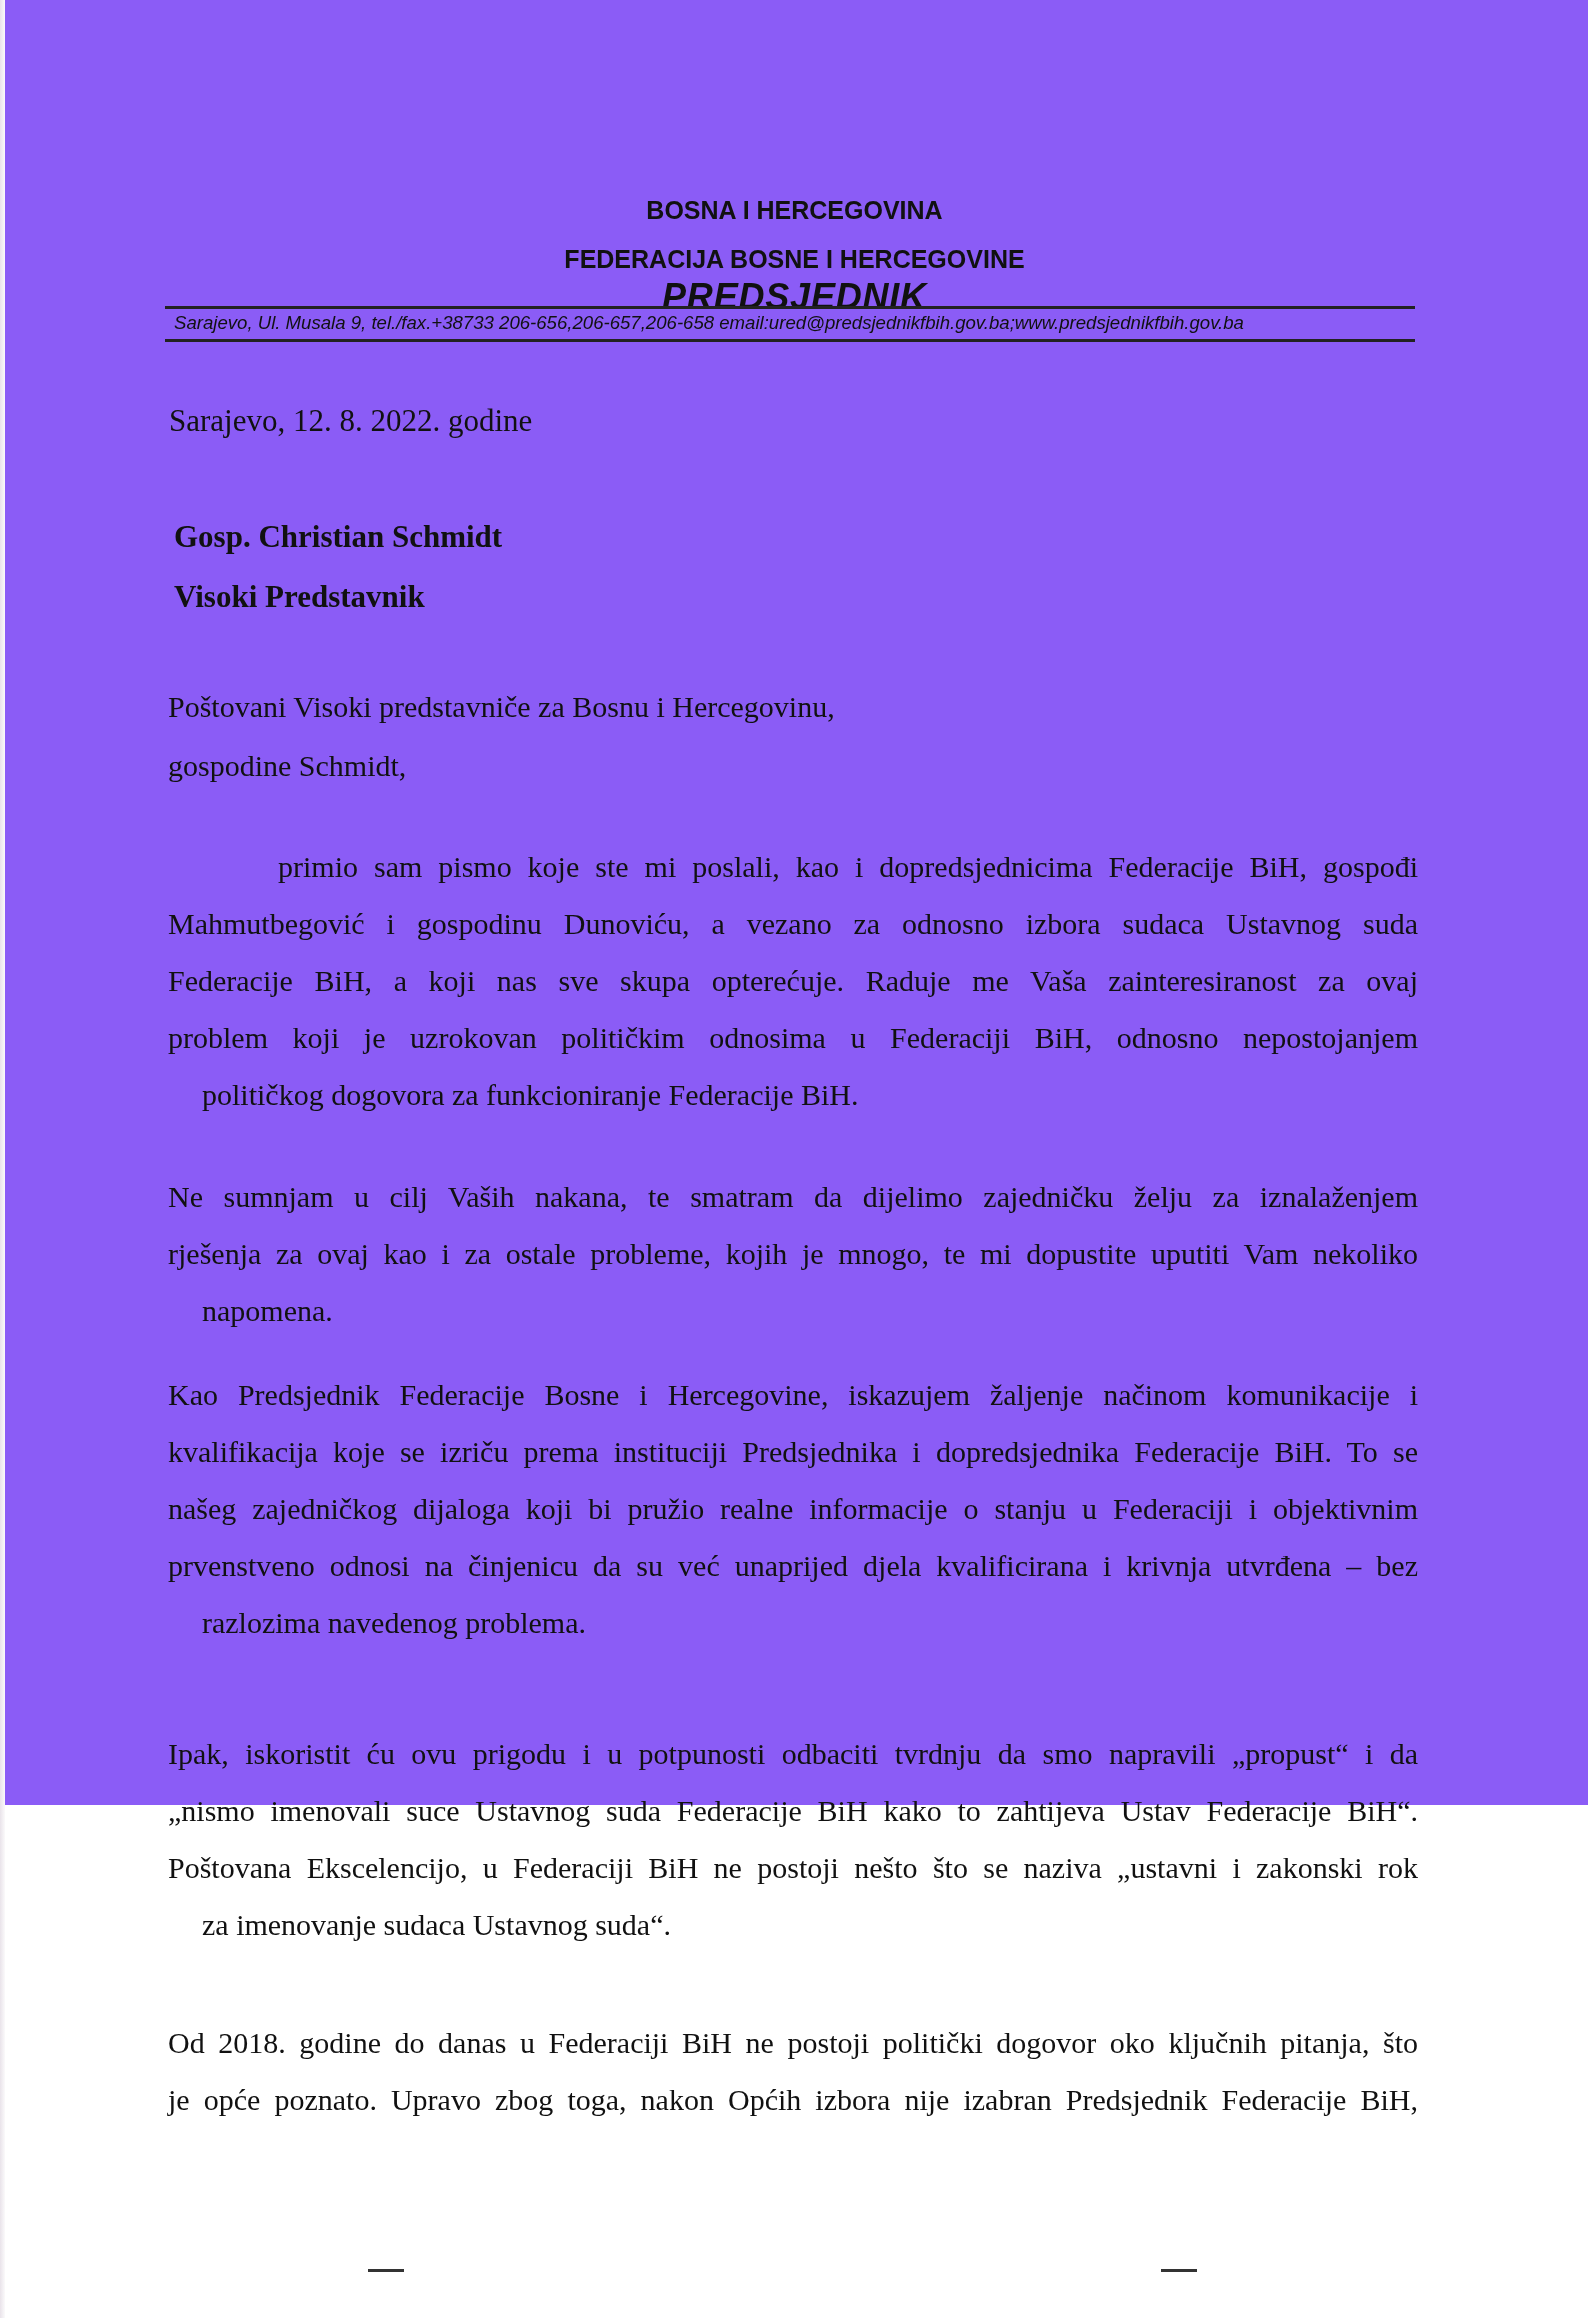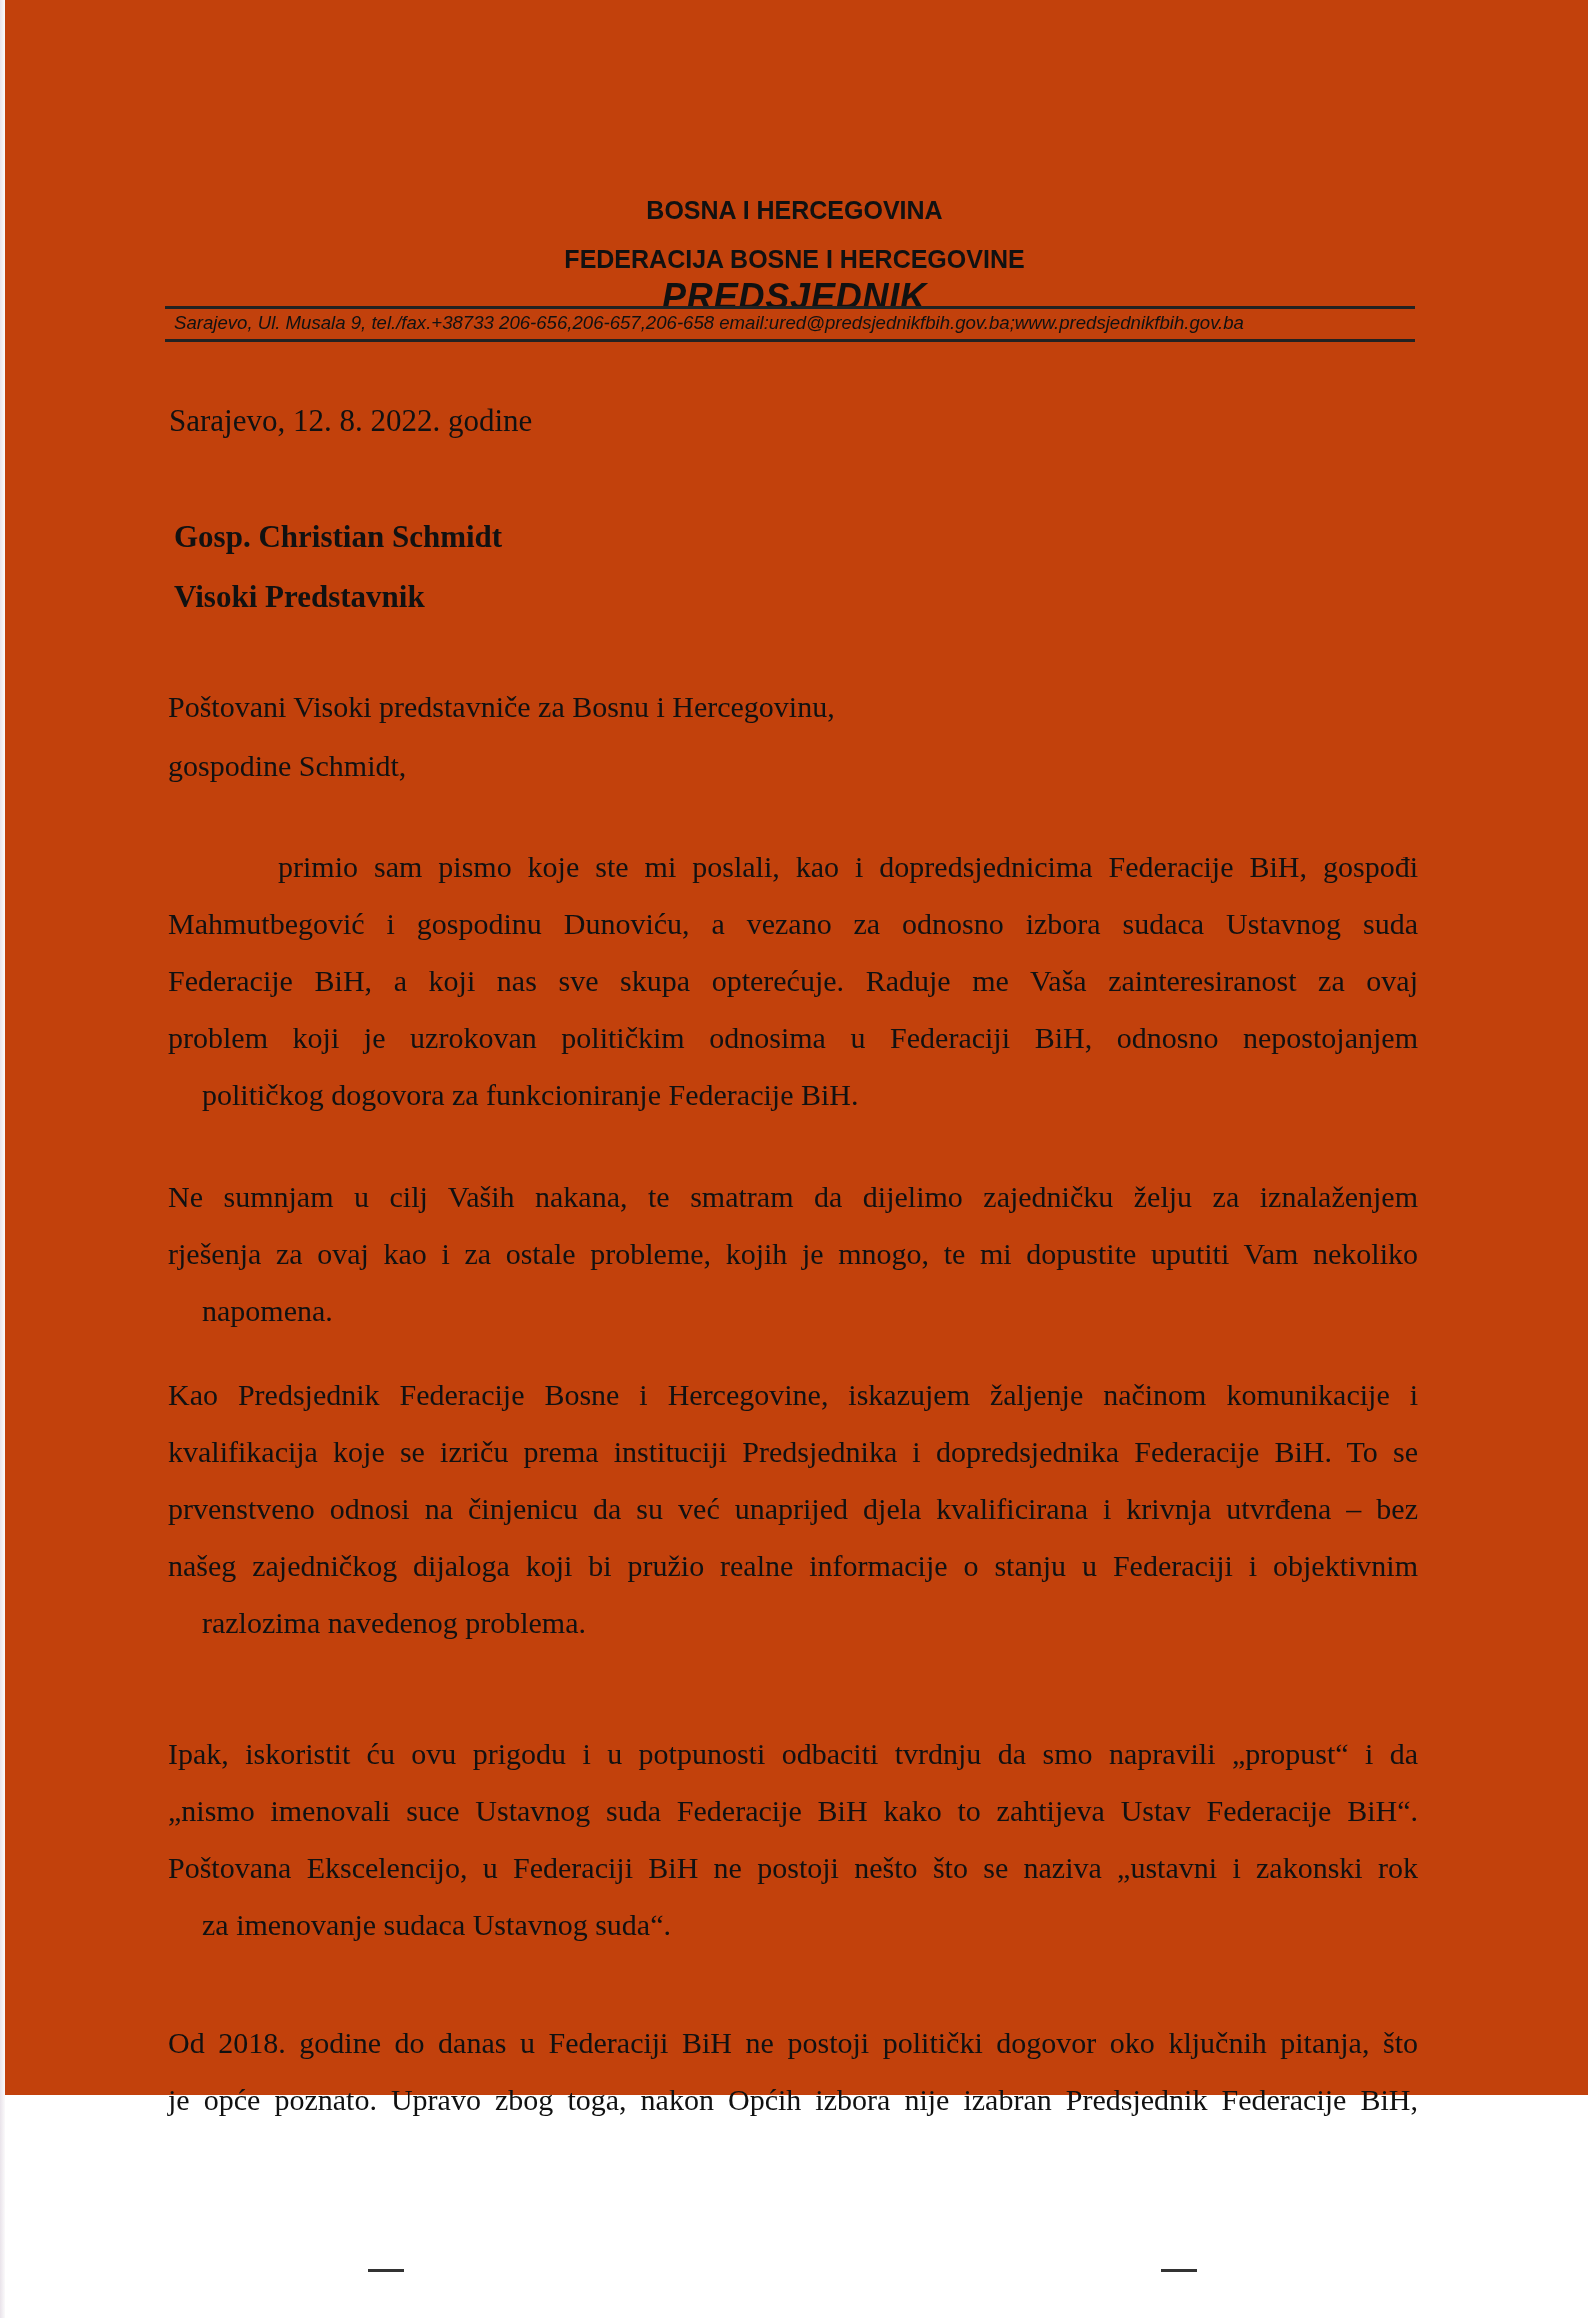--- a/index.html
+++ b/index.html
@@ -1,17 +1,17 @@
 <!DOCTYPE html>
 <html style="font-size:13.2px"><head>
 <meta charset="utf-8">
 <style>
   html, body { margin: 0; padding: 0; background: #ffffff; }
   body { width: 1589px; height: 2319px; position: relative; overflow: hidden; }
-  .page { position: absolute; left: 0; top: 0; width: 1589px; height: 2095px; background: #c2410c; }
+  .page { position: absolute; left: 0; top: 0; width: 1589px; height: 1805px; background: #8b5cf6; }
   .edge-left { position: absolute; left: 0; top: 0; width: 5px; height: 2319px; background: linear-gradient(90deg, #e9e3ea, #fbfafb); }
   .header { position: absolute; left: 0; top: 195px; width: 1589px; text-align: center; font-family: "Liberation Sans", sans-serif; color: #111; }
   .h-line1 { font-weight: bold; font-size: 25px; line-height: 30px; }
   .h-line2 { font-weight: bold; font-size: 25px; line-height: 30px; margin-top: 19px; }
   .h-line3 { font-weight: bold; font-style: italic; font-size: 36px; line-height: 41px; margin-top: 1.7px; letter-spacing: 0.8px; }
   .rule { position: absolute; left: 165px; width: 1250px; height: 2.5px; background: #222; }
   .rule.top { top: 306px; }
   .rule.bottom { top: 339px; }
   .contact { position: absolute; left: 174px; top: 308px; width: 1240px; font-family: "Liberation Sans", sans-serif; font-style: italic; font-size: 18.6px; line-height: 30px; color: #111; white-space: nowrap; }
   .serif { font-family: "Liberation Serif", serif; color: #111; }
@@ -68,22 +68,22 @@
 
   <div class="para p2 serif">
     <span class="ln">Ne sumnjam u cilj Vaših nakana, te smatram da dijelimo zajedničku želju za iznalaženjem</span>
     <span class="ln">rješenja za ovaj kao i za ostale probleme, kojih je mnogo, te mi dopustite uputiti Vam nekoliko</span>
     <span class="ln last">napomena.</span>
   </div>
 
   <div class="para p3 serif">
     <span class="ln">Kao Predsjednik Federacije Bosne i Hercegovine, iskazujem žaljenje  načinom komunikacije i</span>
     <span class="ln">kvalifikacija koje se izriču prema instituciji Predsjednika i dopredsjednika Federacije BiH. To se</span>
+    <span class="ln">našeg zajedničkog dijaloga koji bi pružio realne informacije o stanju u Federaciji i objektivnim</span>
     <span class="ln">prvenstveno odnosi na činjenicu da su već unaprijed djela kvalificirana i krivnja utvrđena – bez</span>
-    <span class="ln">našeg zajedničkog dijaloga koji bi pružio realne informacije o stanju u Federaciji i objektivnim</span>
     <span class="ln last">razlozima navedenog problema.</span>
   </div>
 
   <div class="para p4 serif">
     <span class="ln">Ipak, iskoristit ću ovu prigodu i u potpunosti odbaciti tvrdnju da smo napravili „propust“ i da</span>
     <span class="ln">„nismo imenovali suce Ustavnog suda Federacije BiH kako to zahtijeva Ustav Federacije BiH“.</span>
     <span class="ln">Poštovana Ekscelencijo, u Federaciji BiH ne postoji nešto što se naziva „ustavni i zakonski rok</span>
     <span class="ln last">za imenovanje sudaca Ustavnog suda“.</span>
   </div>
 

